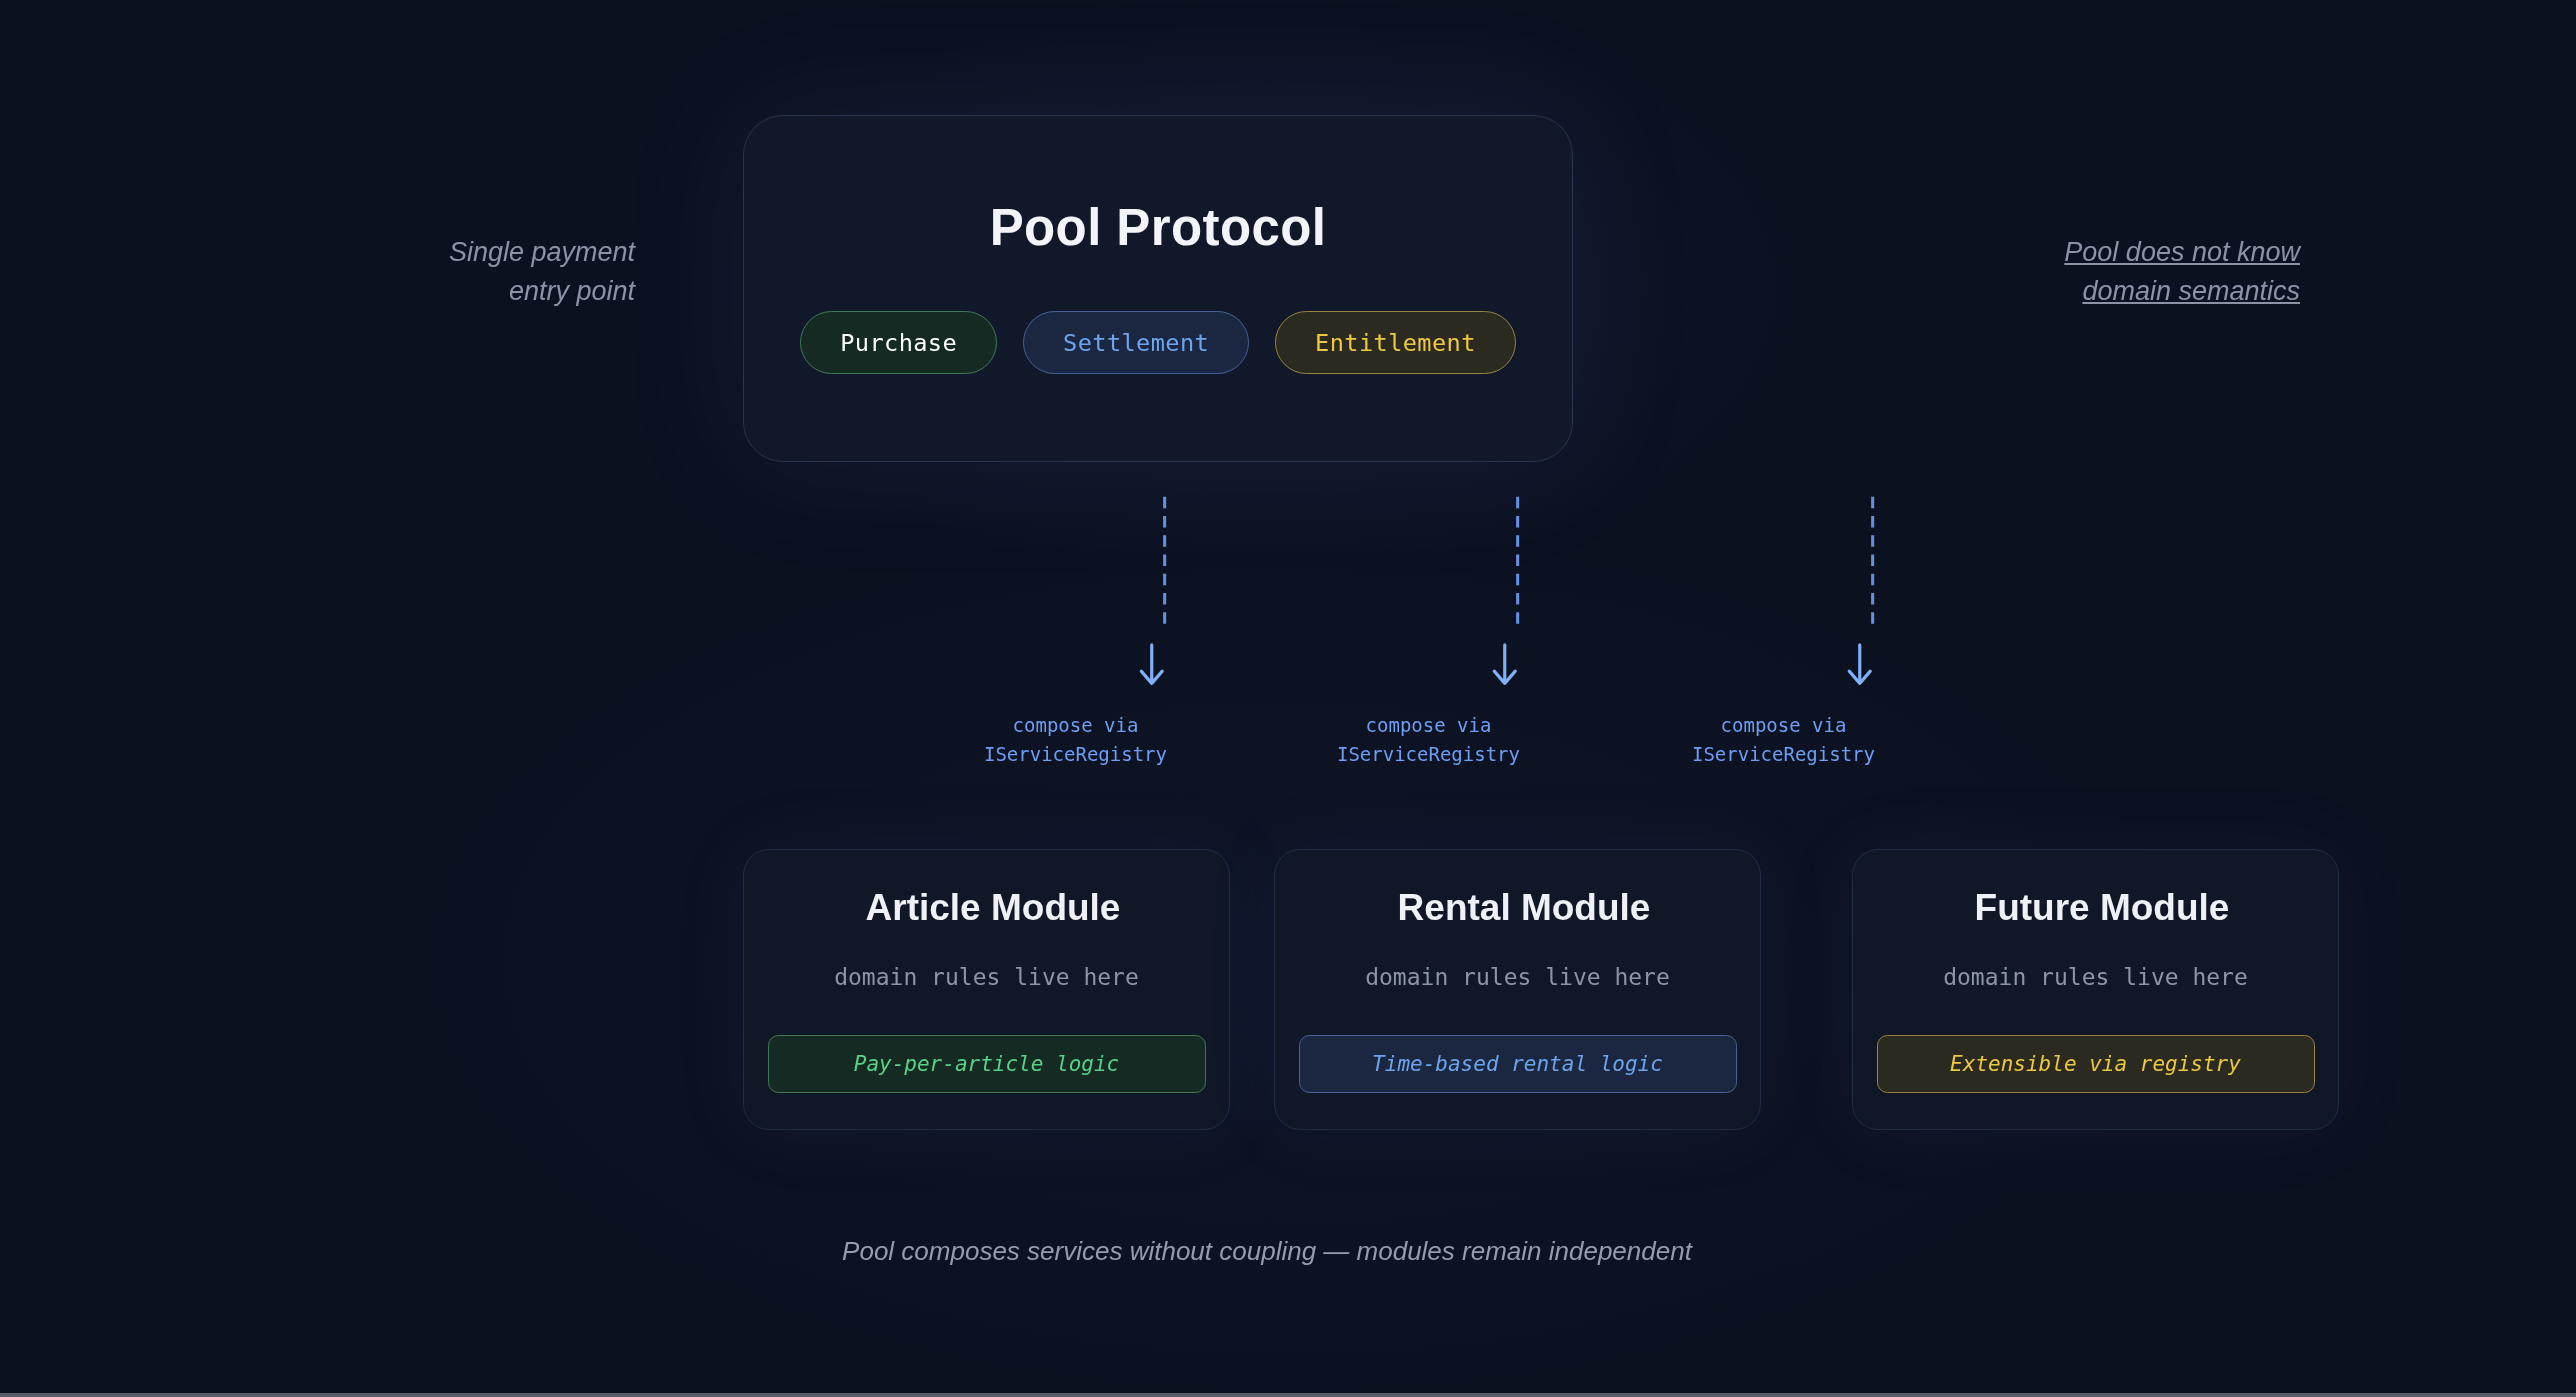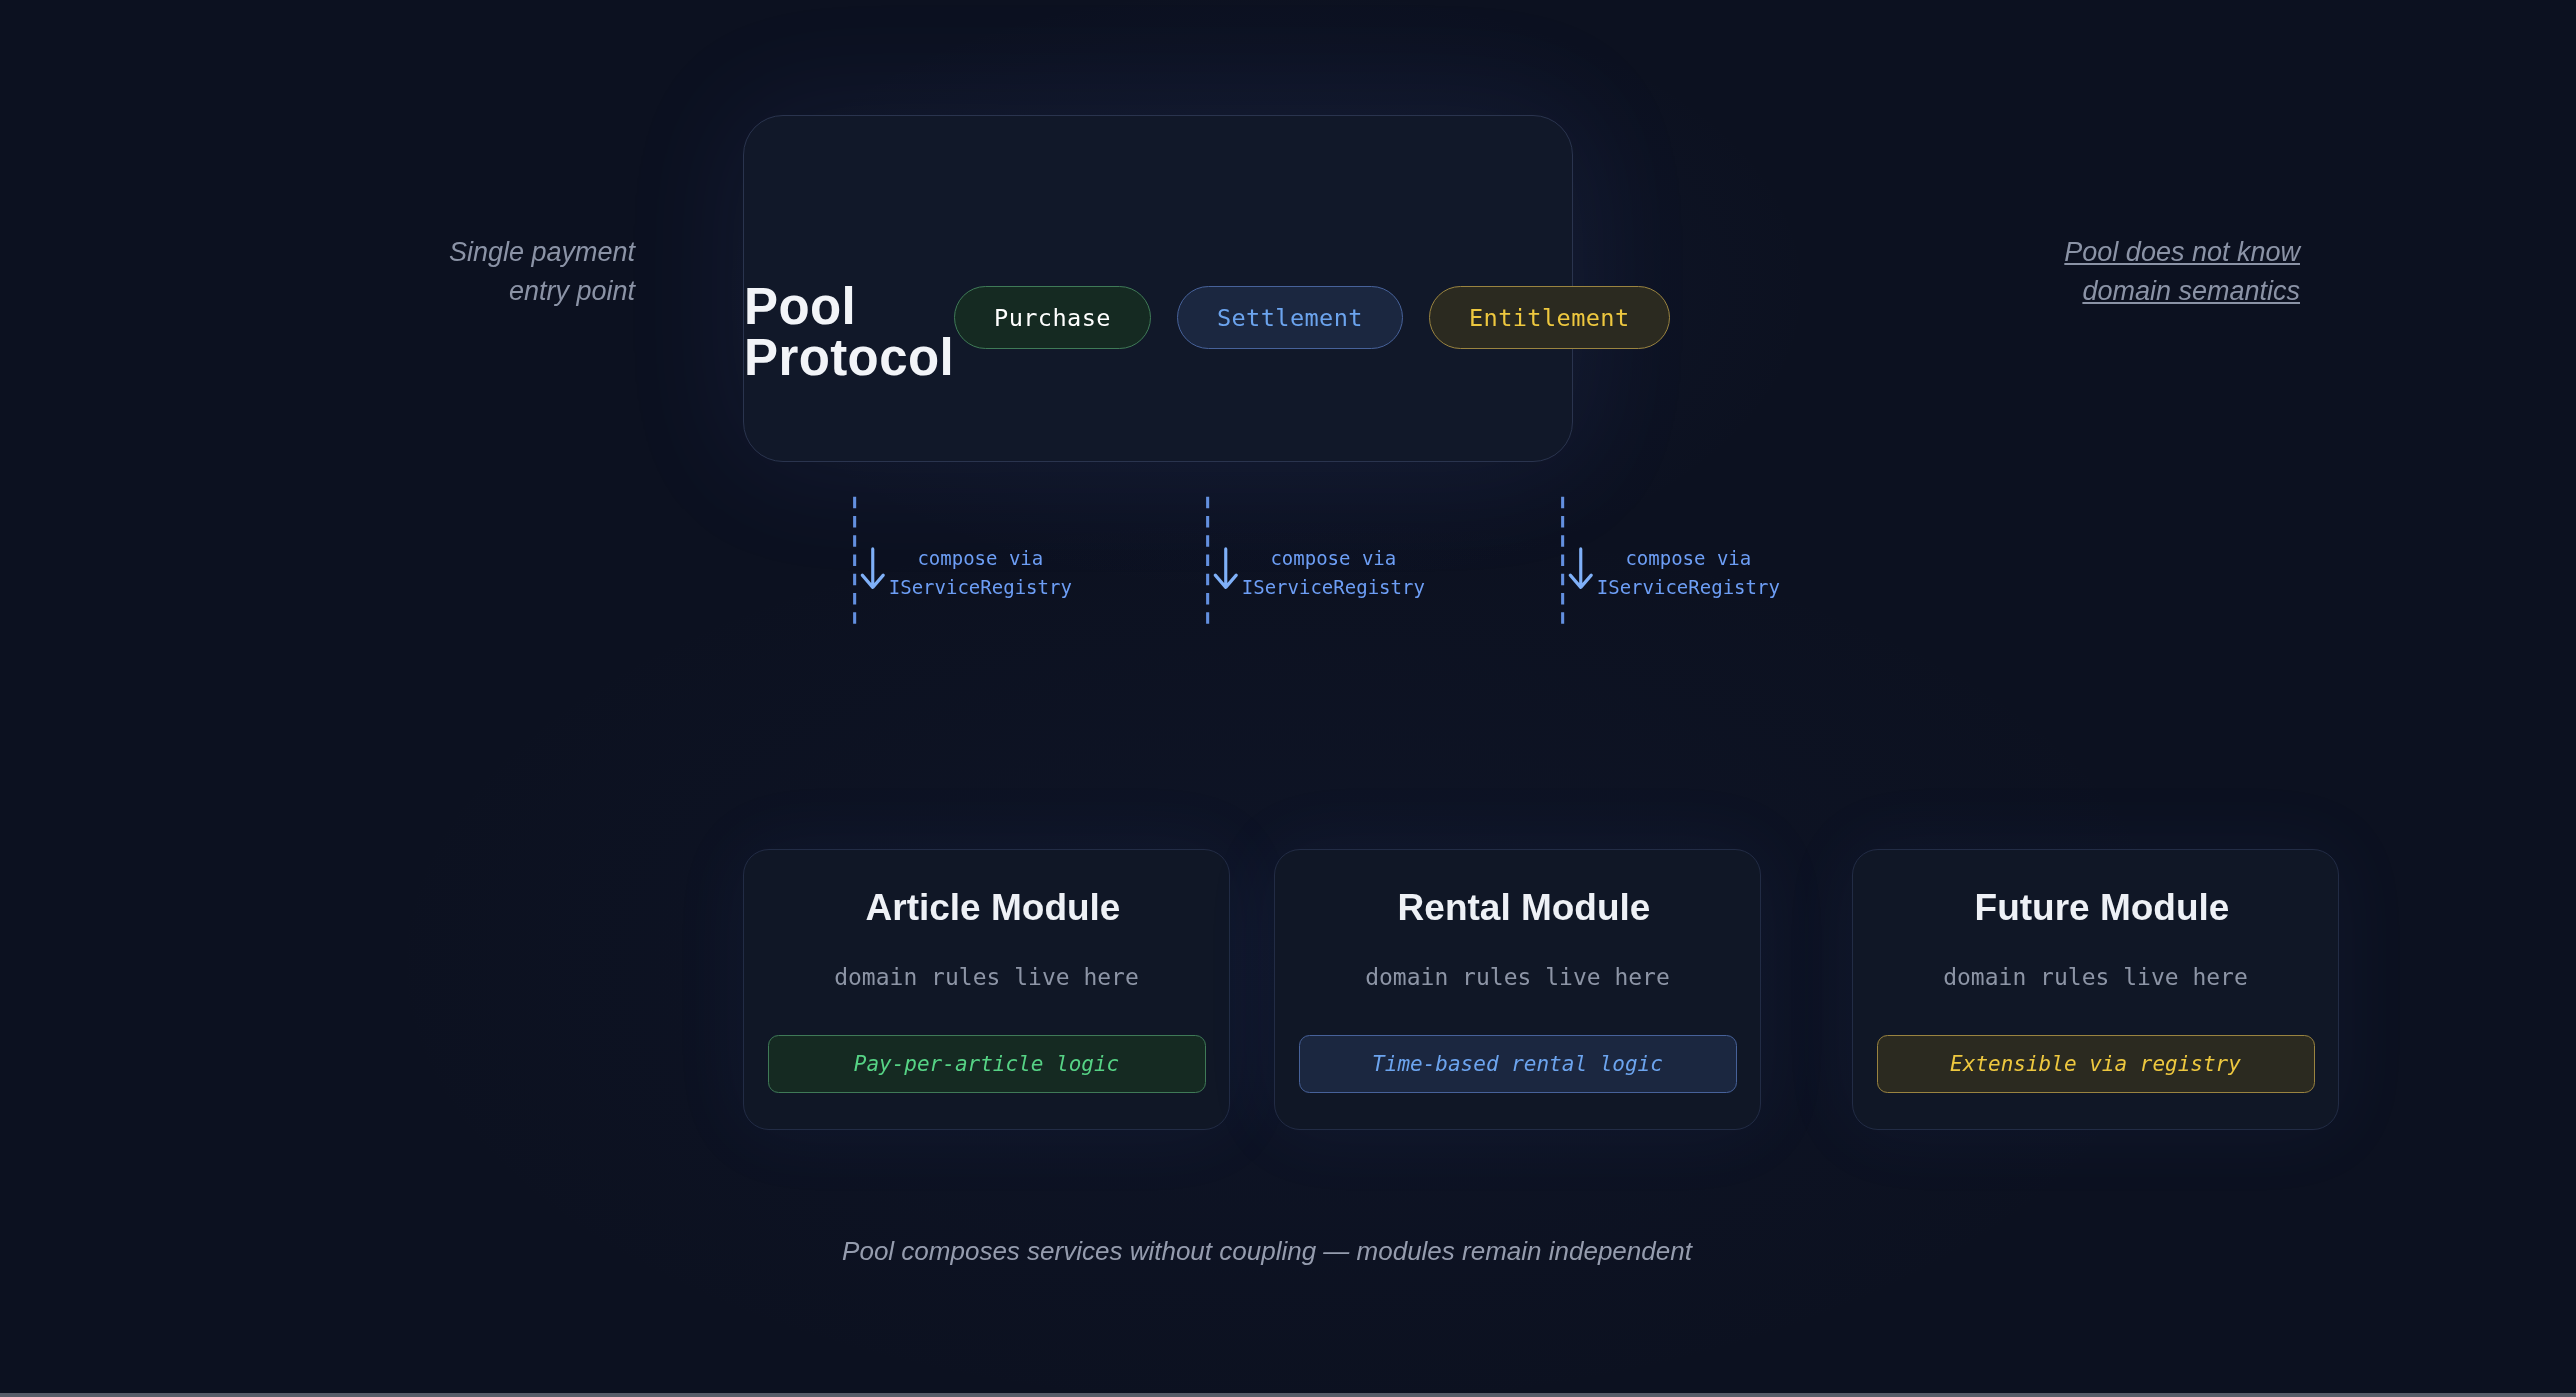--- a/index.html
+++ b/index.html
@@ -19,21 +19,21 @@
   }
 
   
   .pool-box {
     position: absolute; left: 743px; top: 115px;
     width: 830px; height: 347px;
     background: #111829;
     border: 1.8px solid #2a344e;
     border-radius: 40px;
     box-shadow: 0 0 123px 10.5px rgba(96,128,240,0.08);
-    display: flex; flex-direction: row; align-items: center;
+    display: flex; flex-direction: column; align-items: center;
   }
   .pool-title {
     margin-top: 86px;
     font-size: 51px; font-weight: 700;
     letter-spacing: 0.4px;
     color: #f2f4f8;
     line-height: 1;
   }
   .pill-row { display: flex; gap: 26px; margin-top: 58px; }
   .pill {
@@ -54,21 +54,21 @@
     position: absolute; top: 233px;
     font-style: italic; font-size: 27px; line-height: 39px;
     color: #8b93a6;
   }
   .side-note.left  { left: 315px; width: 320px; text-align: right; }
   .side-note.right { left: 1932px; width: 368px; text-align: right; text-decoration: underline; }
 
   
   .connector {
     position: absolute; top: 495px; width: 315px;
-    display: flex; flex-direction: row; align-items: center;
+    display: flex; flex-direction: column; align-items: flex-end;
   }
   .connector.c0 { left: 852px; }
   .connector.c1 { left: 1205px; }
   .connector.c2 { left: 1560px; }
   .dash-line { display: block; opacity: 0.9; }
   .arrow-head { display: block; margin-top: 14px; }
   .connector-label {
     margin-top: 23px;
     font-family: "DejaVu Sans Mono", monospace;
     font-size: 19px; line-height: 29px;

